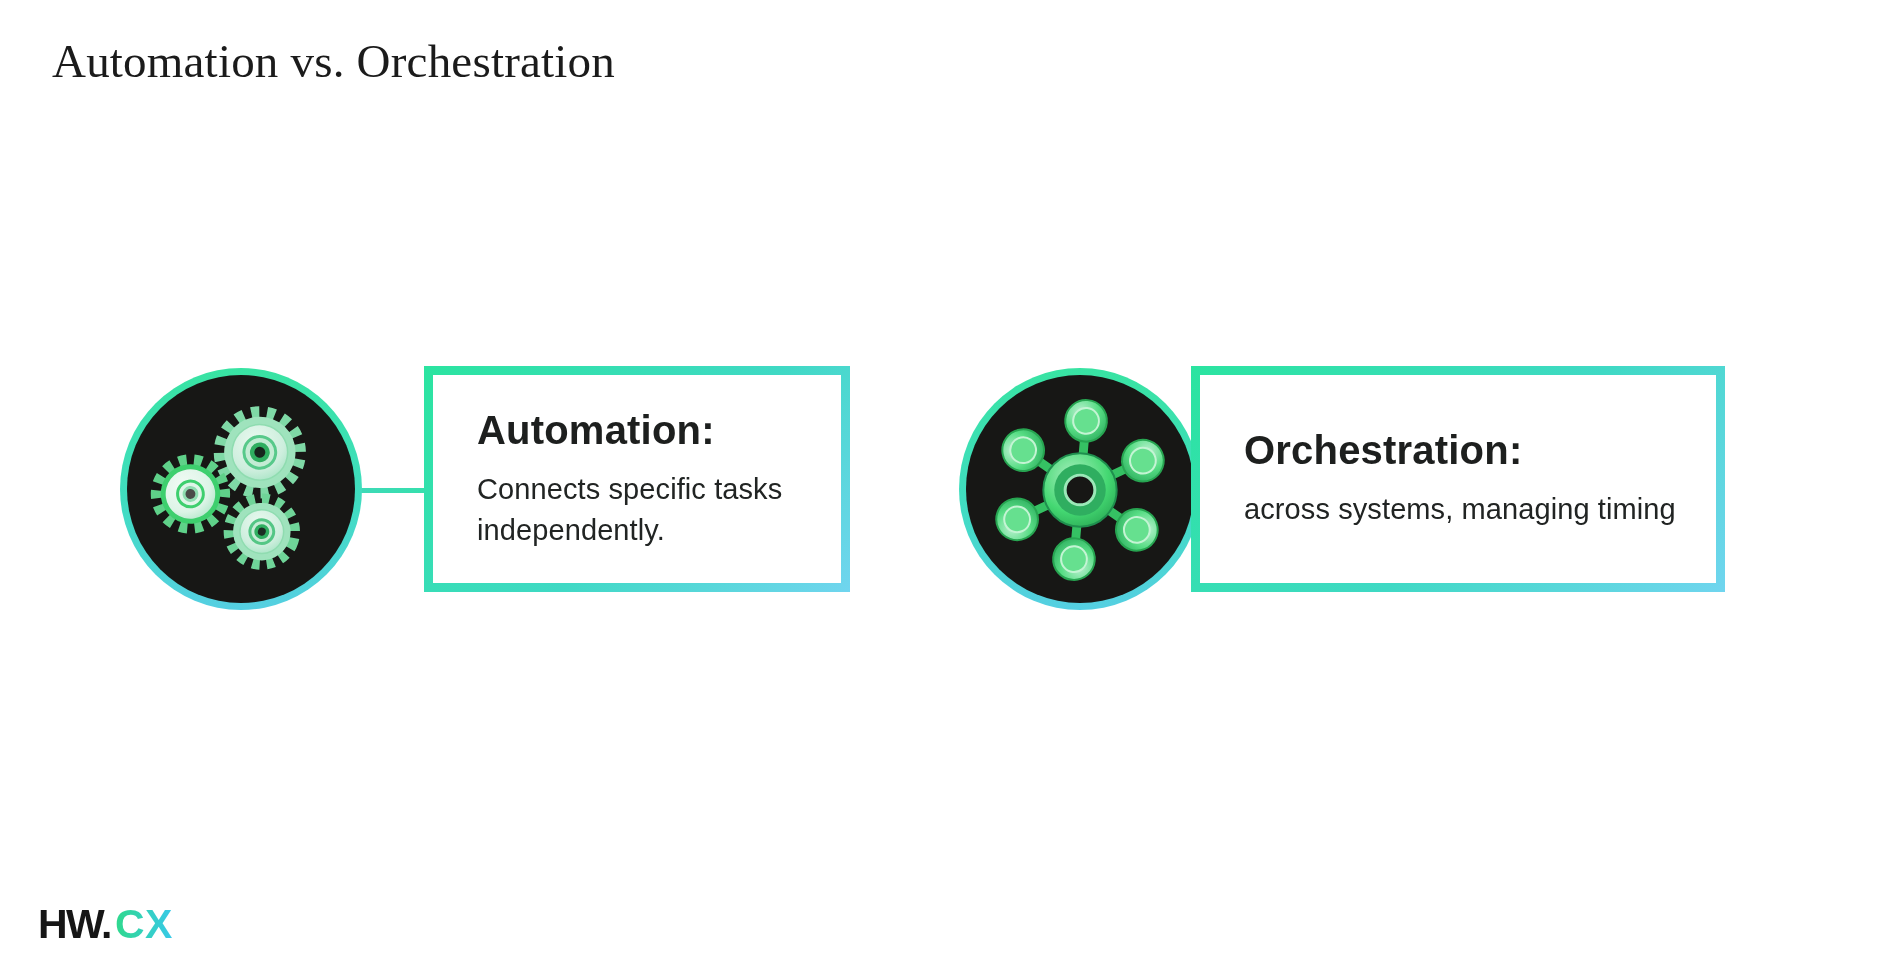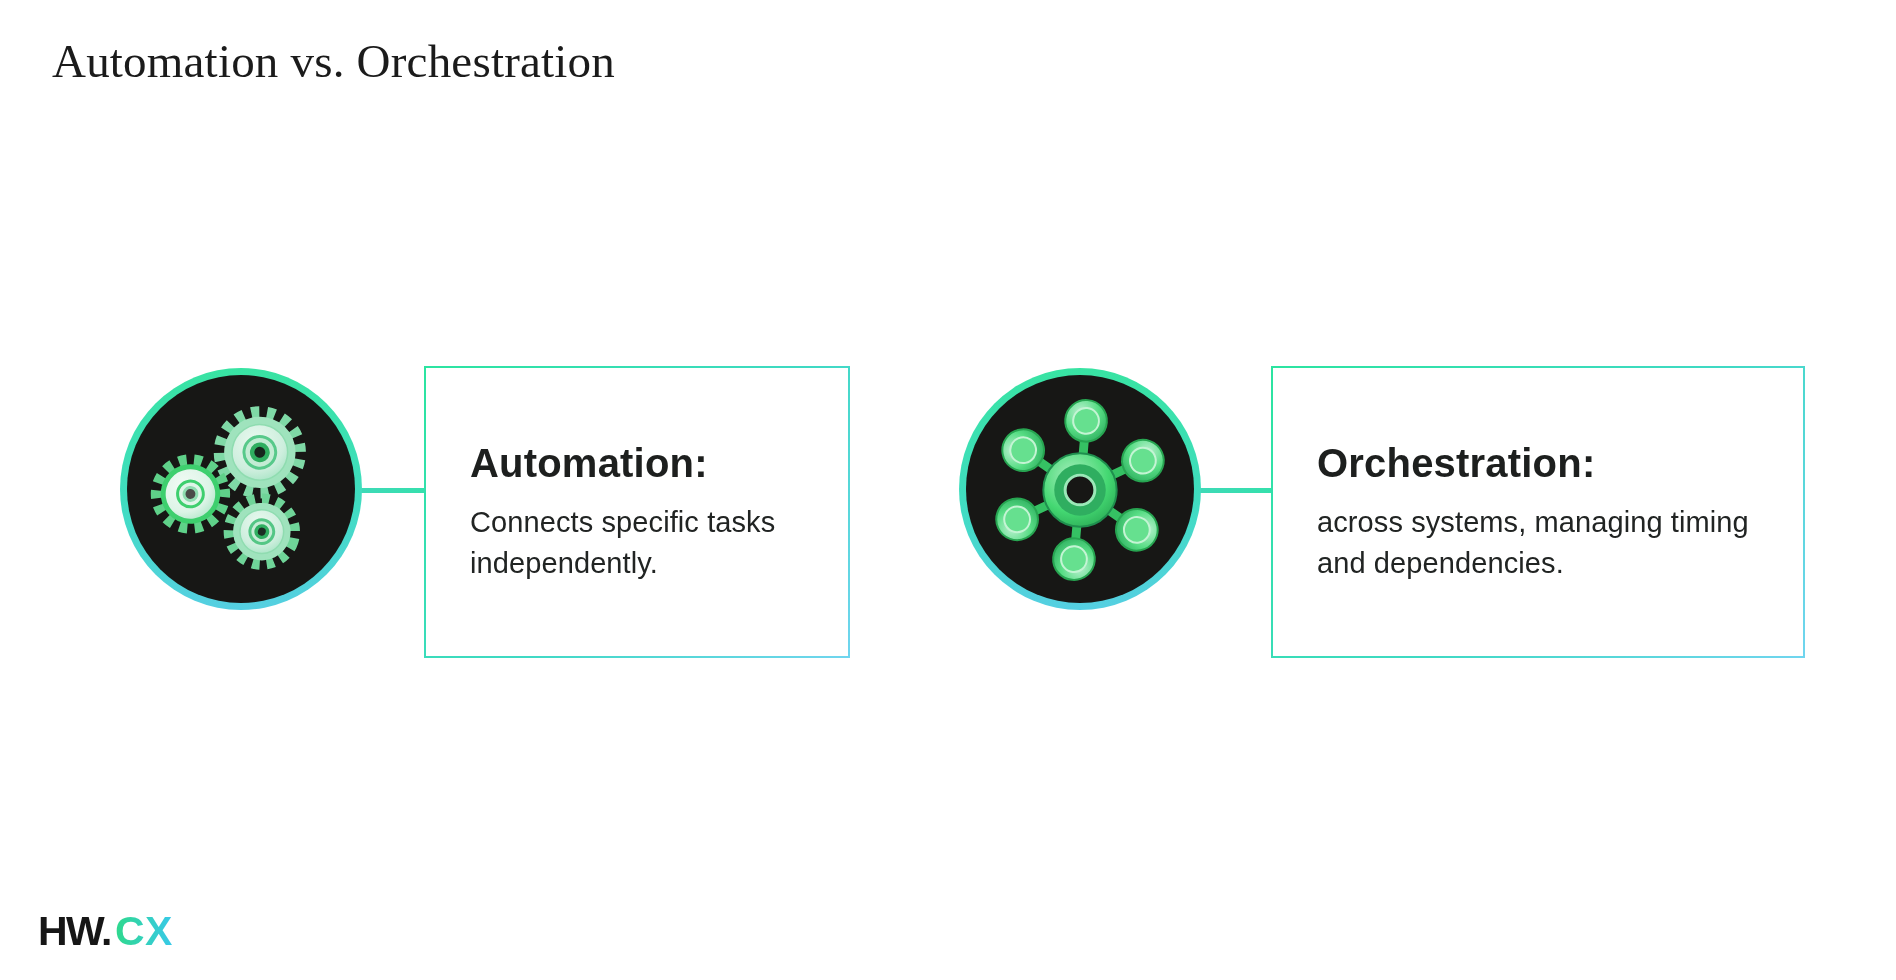--- a/index.html
+++ b/index.html
@@ -33,42 +33,42 @@
   
   .connector {
     position:absolute; height:5px; top:488px;
     background:linear-gradient(90deg,#3fd9b9,#35e0ac);
   }
   .connector-left  { left:350px;  width:82px; }
   .connector-right { left:1188px; width:83px; }
 
   
   .card {
-    position:absolute; top:366px; height:292px;
+    position:absolute; top:366px; height:226px;
     background:linear-gradient(135deg,#2be4a0 0%, #3fd9c4 55%, #70d5ef 100%);
-    padding:2px; box-sizing:border-box;
+    padding:9px; box-sizing:border-box;
   }
   .card-left  { left:424px;  width:426px; }
-  .card-right { left:1271px; width:534px; }
+  .card-right { left:1191px; width:534px; }
   .card-inner {
     width:100%; height:100%; box-sizing:border-box;
     background:#ffffff;
     display:flex; flex-direction:column; justify-content:center;
     padding-left:44px; padding-right:16px;
   }
   .card-heading {
     margin:0 0 16px 0;
     font-size:40px; font-weight:700; color:#1d1f1e; letter-spacing:0.2px;
   }
   .card-body-line {
     font-size:29px; line-height:41px; color:#212423; letter-spacing:0.1px;
   }
 
   
-  .logo { position:absolute; left:38px; top:901px; font-size:41px; white-space:nowrap;margin-top:7px; }
+  .logo { position:absolute; left:38px; top:901px; font-size:41px; white-space:nowrap; }
   .logo-hw {
     font-weight:900; letter-spacing:-1.5px; color:#161616;
   }
   .logo-cx {
     font-weight:700; letter-spacing:0.5px; margin-left:4px;
     background:linear-gradient(90deg,#2fd98c,#38c9ea);
     -webkit-background-clip:text; background-clip:text;
     -webkit-text-fill-color:transparent; color:transparent;
   }
 </style>
@@ -190,21 +190,20 @@
         <div class="card-body-line">independently.</div>
       </div>
     </div>
   </div>
 
   <div class="card card-right">
     <div class="card-inner">
       <h2 class="card-heading">Orchestration:</h2>
       <div class="card-body">
         <div class="card-body-line">across systems, managing timing</div>
-        <div class="card-body-line">and dependencies.</div>
       </div>
     </div>
   </div>
 
   <div class="logo">
     <span class="logo-hw">HW.</span><span class="logo-cx">CX</span>
   </div>
 
 </div>
 

